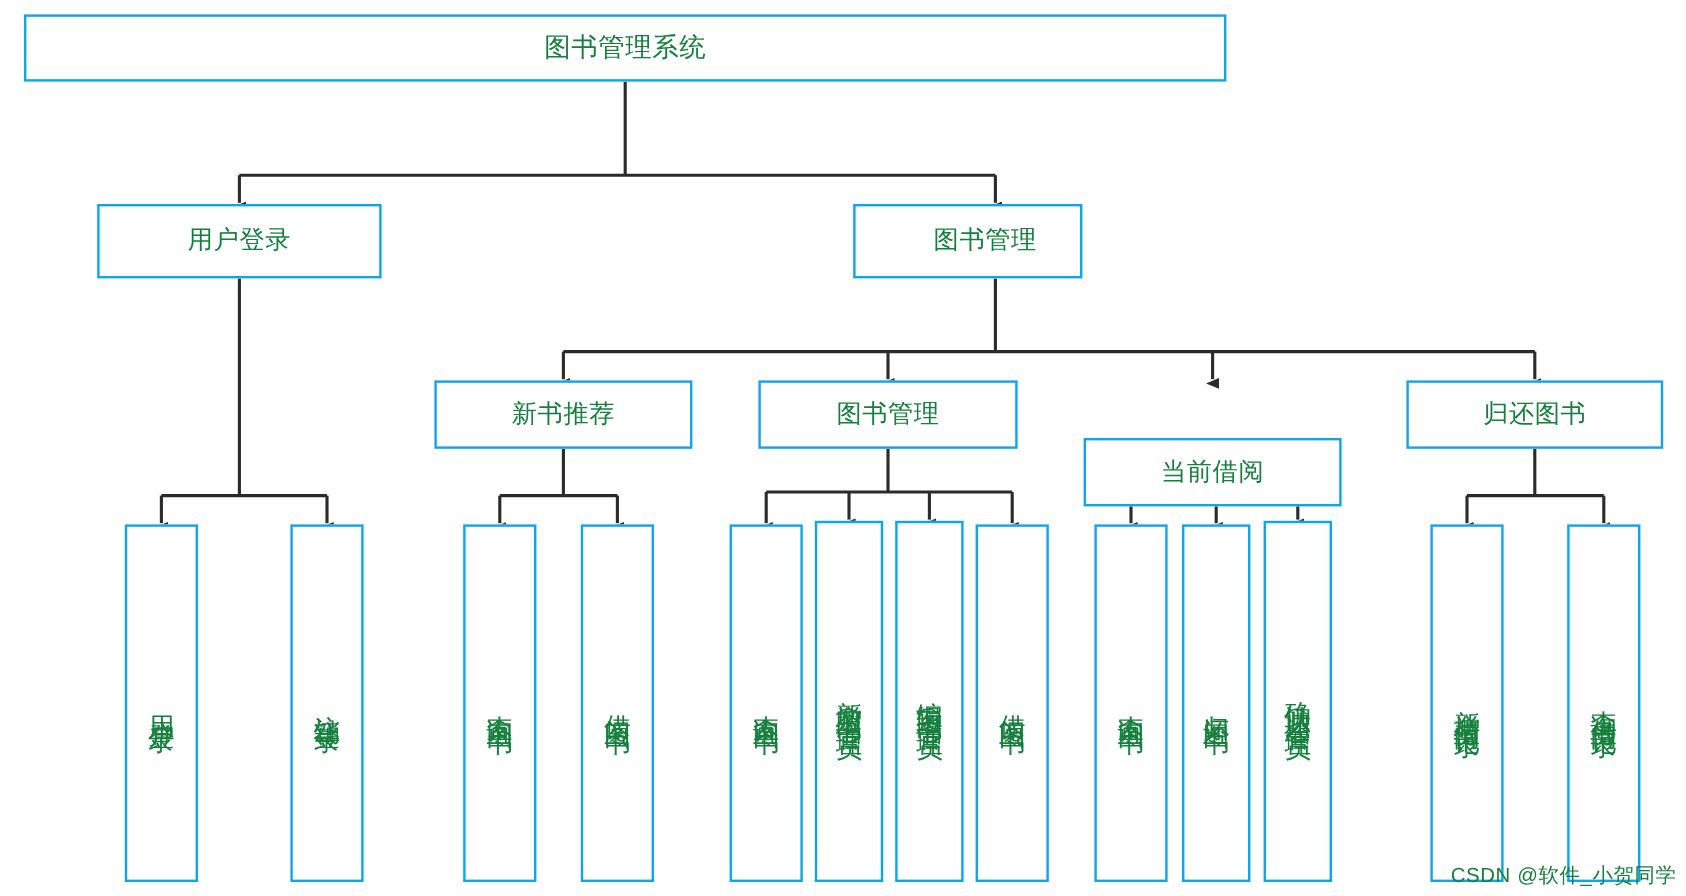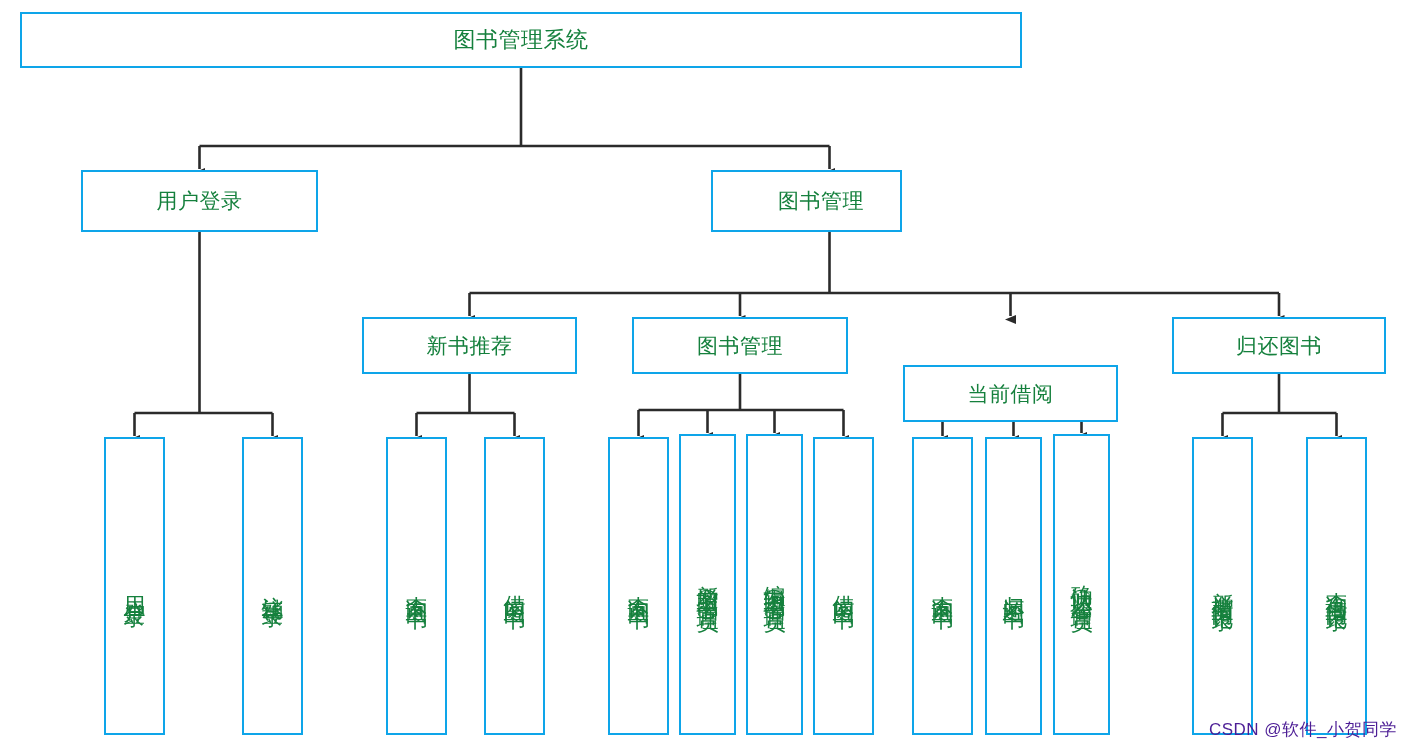--- a/index.html
+++ b/index.html
@@ -62,21 +62,21 @@
     font-size: 22px;
     line-height: 1.0;
     letter-spacing: 4px;
     white-space: nowrap;
   }
   #watermark {
     position: absolute;
     right: 8px;
     bottom: 6px;
     font-size: 17px;
-    color: #4c1d95;
+    color: #15803d;
     letter-spacing: 0.5px;
     white-space: nowrap;
   }
 </style>
 </head>
 <body>
 
 <div id="diagram-root">
 
   <svg id="connector-layer" width="1405" height="747" viewBox="0 0 1405 747" xmlns="http://www.w3.org/2000/svg">

